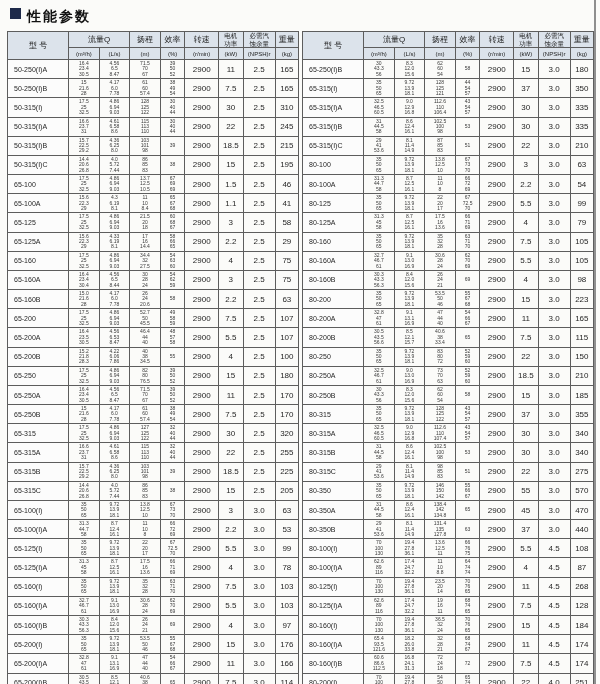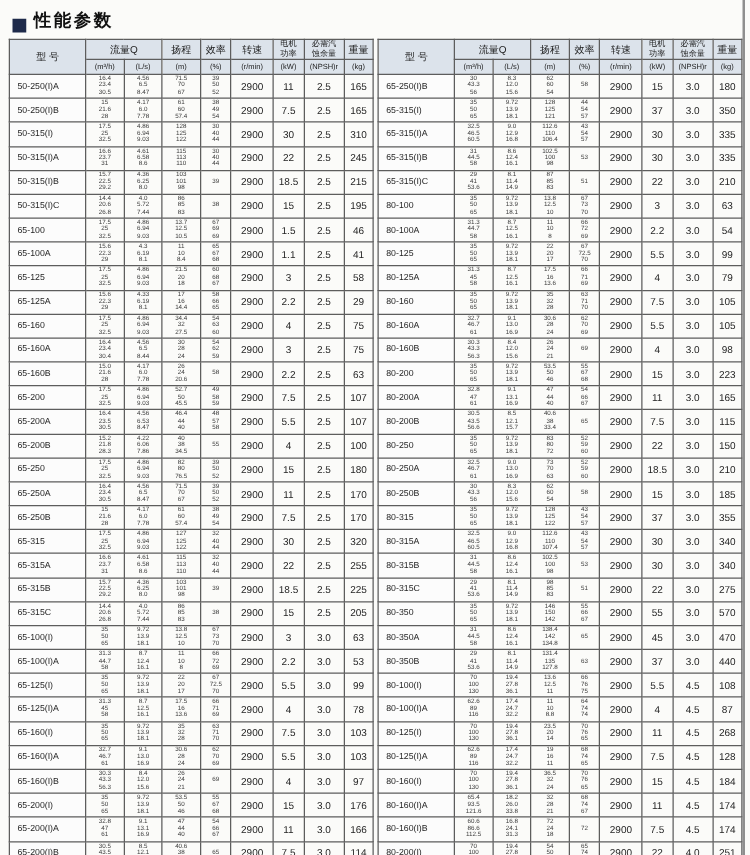--- a/index.html
+++ b/index.html
@@ -1,18 +1,18 @@
 <!DOCTYPE html>
 <html><head>
 <meta charset="utf-8">
 <style>
   * { margin:0; padding:0; box-sizing:border-box; }
   html,body { width:600px; height:684px; }
   body { background:#fbfbf9; font-family:"Liberation Sans", sans-serif; position:relative; overflow:hidden; }
-  .title-row { display:flex; align-items:flex-end; gap:6px; padding:8px 0 5px 10px; }
+  .title-row { display:flex; align-items:flex-start; gap:6px; padding:8px 0 5px 10px; }
   .sq { width:11px; height:11px; background:#1e2a4a; display:inline-block; }
   .title-text { font-size:14px; font-weight:bold; color:#111; letter-spacing:2px; }
   .tables { display:flex; gap:3px; padding:0 6px 0 7px; }
   table { border-collapse:collapse; table-layout:fixed; width:292px; }
   th, td { border:1px solid #5d5d5d; text-align:center; vertical-align:middle; color:#2a2a2a; padding:0; overflow:hidden; }
   thead th { background:#dce3eb; font-weight:normal; color:#1c1c1c; }
   th.lbl { font-size:8px; height:16px; }
   th.two-line { font-size:6.5px; line-height:1.1; white-space:pre-line; }
   tr.units th { font-size:6px; height:12px; }
   td.model { font-size:7px; text-align:left; padding-left:6px; background:#fcfcfc; color:#1f1f1f; }

